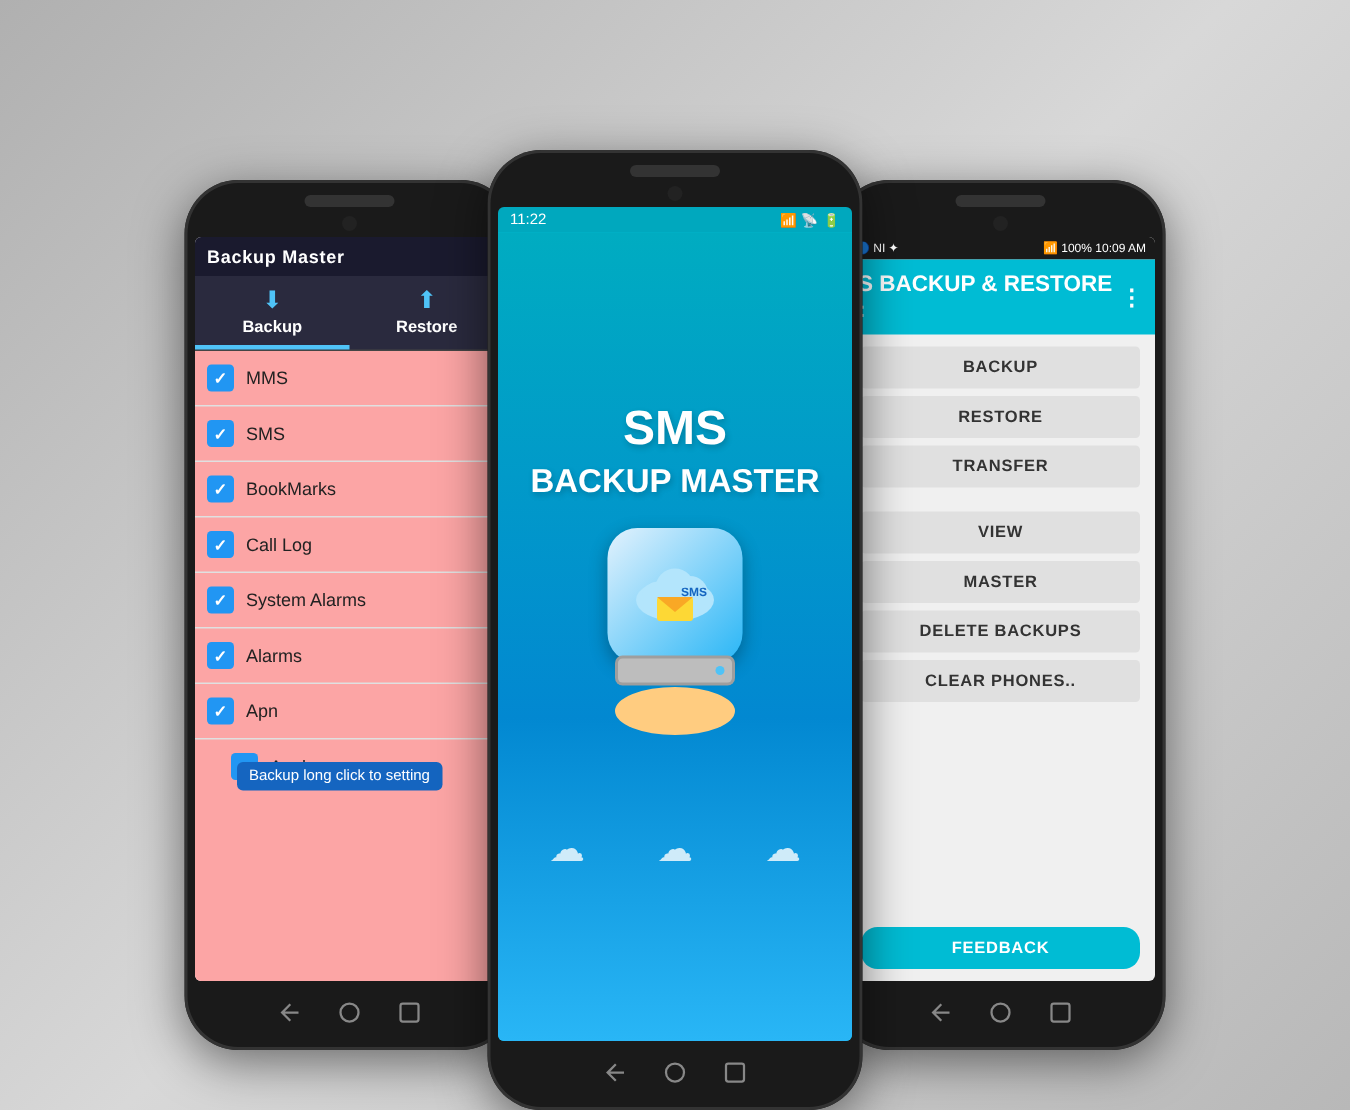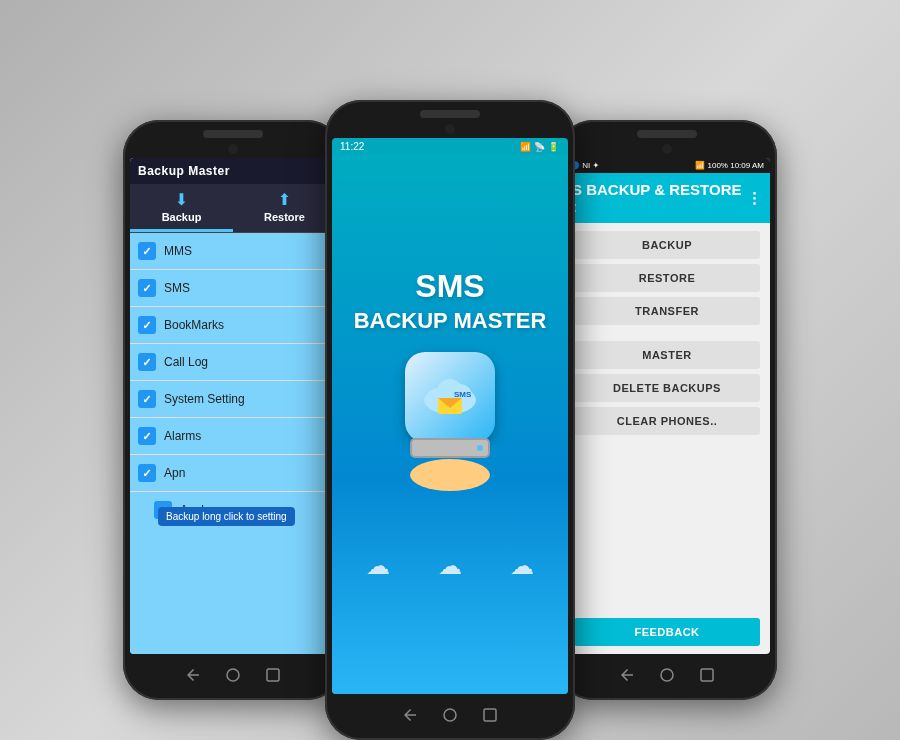--- a/index.html
+++ b/index.html
@@ -152,21 +152,21 @@
 
     .left-tab-label {
       color: #fff;
       font-size: 11px;
       font-weight: bold;
     }
 
     .left-list {
       flex: 1;
       overflow: hidden;
-      background: #7dd3fc;
+      background: #fca5a5;
     }
 
     .left-item {
       display: flex;
       align-items: center;
       padding: 9px 8px;
       border-bottom: 1px solid #e0e0e0;
       font-size: 12px;
       color: #222;
       position: relative;
@@ -384,21 +384,21 @@
           <div class="left-item">
             <div class="checkbox"></div>
             <span>BookMarks</span>
           </div>
           <div class="left-item">
             <div class="checkbox"></div>
             <span>Call Log</span>
           </div>
           <div class="left-item">
             <div class="checkbox"></div>
-            <span>System Setting</span>
+            <span>System Alarms</span>
           </div>
           <div class="left-item">
             <div class="checkbox"></div>
             <span>Alarms</span>
           </div>
           <div class="left-item">
             <div class="checkbox"></div>
             <span>Apn</span>
           </div>
           <div class="left-item" style="position:relative;">
@@ -513,27 +513,28 @@
           <span>S BACKUP &amp; RESTORE :</span>
           <span>⋮</span>
         </div>
         <div class="right-btn-group">
           <button class="right-btn">BACKUP</button>
           <button class="right-btn">RESTORE</button>
           <button class="right-btn">TRANSFER</button>
         </div>
         <div class="right-divider"></div>
         <div class="right-btn-group" style="padding-top: 4px;">
+          <button class="right-btn">VIEW</button>
           <button class="right-btn">MASTER</button>
           <button class="right-btn">DELETE BACKUPS</button>
           <button class="right-btn">CLEAR PHONES..</button>
         </div>
         <div class="right-spacer"></div>
         <div style="padding: 8px 10px;">
-          <button class="right-btn right-btn-blue" style="width:100%;">FEEDBACK</button>
+          <button class="right-btn right-btn-blue" style="width:100%;border-radius:11px;">FEEDBACK</button>
         </div>
       </div>
     </div>
     <div class="phone-bottom">
       <div class="nav-btn">
         <svg viewBox="0 0 24 24">
             <path d="M20 11H7.83l5.59-5.59L12 4l-8 8 8 8 1.41-1.41L7.83 13H20v-2z" fill="#888"></path>
           </svg>
       </div>
       <div class="nav-btn">

